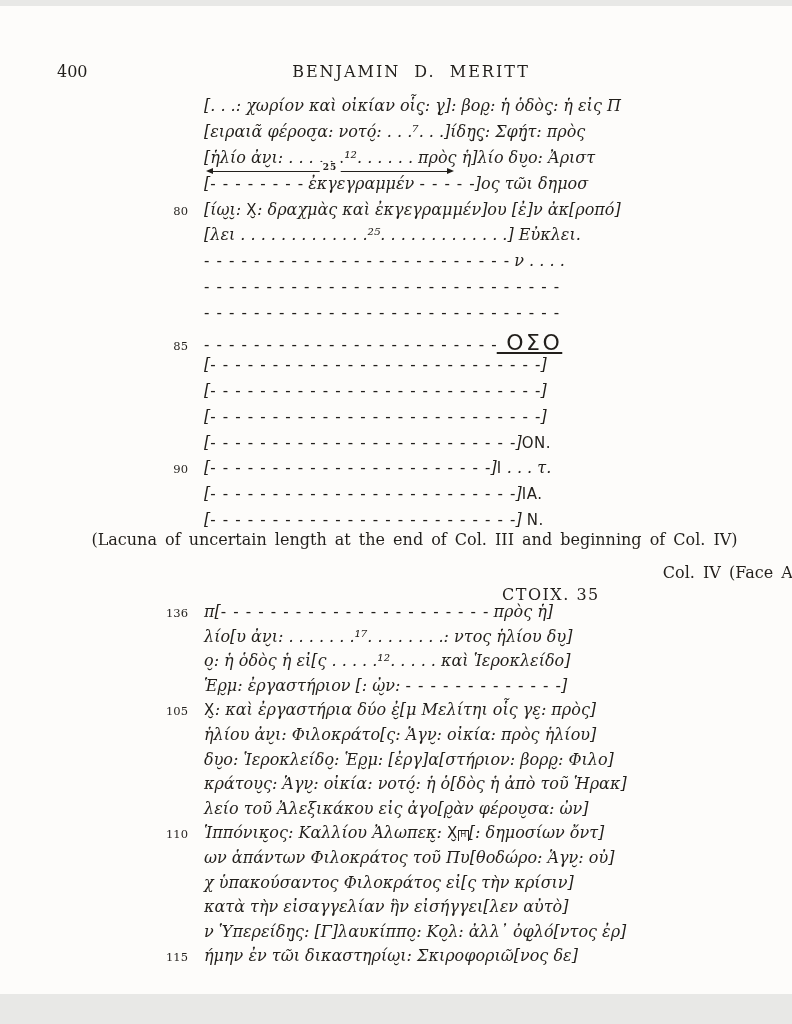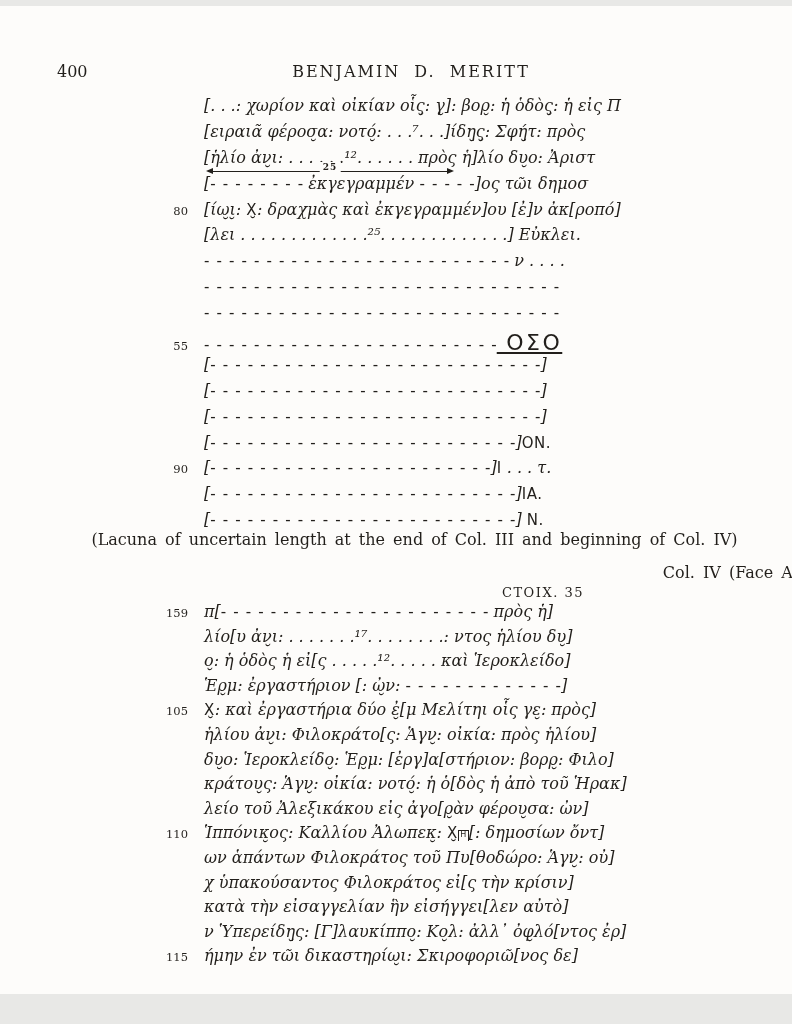--- a/index.html
+++ b/index.html
@@ -33,52 +33,52 @@
   .arrow .ah{position:absolute;top:1.5px;width:0;height:0;border-top:3px solid transparent;border-bottom:3px solid transparent;}
   .arrow .ah-l{left:0;border-right:7px solid currentColor;}
   .arrow .ah-r{right:0;border-left:7px solid currentColor;}
   .arrow .meas{
     position:absolute;left:50%;top:-5px;transform:translateX(-50%);
     background:var(--paper,#fdfcfa);padding:0 3px;
     font-style:normal;font-size:9px;letter-spacing:1px;font-weight:bold;
   }
   .lacuna{position:absolute;top:524px;left:0;right:0;text-align:center;font-size:16px;word-spacing:3px;}
   .colhead{position:absolute;top:557px;left:0;right:30px;text-align:right;font-size:16px;word-spacing:3px;}
-  .stoix{position:absolute;top:579px;left:502px;font-size:13px;letter-spacing:1.5px;}
+  .stoix{position:absolute;top:579px;left:502px;font-size:16px;letter-spacing:1.5px;}
 </style>
 </head>
 <body>
 
 <div class="page" style="--paper: #fdfcfa; --ink: #221f1b;">
   <div class="pageno">400</div>
   <div class="head">BENJAMIN  D.  MERITT</div>
   <div class="colA" id="colA">
       <div class="line"><span class="num"></span><span class="txt"><span class="gr">[. . .: χωρίον καὶ οἰκίαν οἷς̮: γ̮]: βορ̮: ἡ ὁδὸς̮: ἡ εἰς Π</span></span></div>
       <div class="line"><span class="num"></span><span class="txt"><span class="gr">[ειραιᾶ φέροσ̮α: νοτό̮: . . .⁷. . .]ίδη̮ς̮: Σφή̮τ: πρὸς</span></span></div>
       <div class="line"><span class="num"></span><span class="txt"><span class="gr">[ἡλίο ἀν̮ι: . . . . . .¹². . . . . . πρὸς ἡ]λίο δυ̮ο: Ἀριστ</span></span></div>
       <div class="line"><span class="num"></span><span class="txt"><span class="arrow"><span class="ln"></span><span class="ah ah-l"></span><span class="ah ah-r"></span><span class="meas">25</span></span><span class="gr">[</span><span class="d">- - - - - - - -</span><span class="gr"> ἐκγεγραμμέν </span><span class="d">- - - - -</span><span class="gr">]ος τῶι δημοσ</span></span></div>
       <div class="line"><span class="num">80</span><span class="txt"><span class="gr">[ίω̮ι̮: </span><span class="e">Χ̮</span><span class="gr">: δραχμὰς καὶ ἐκγεγραμμέν]ου [ἐ]ν ἀκ[ροπό]</span></span></div>
       <div class="line"><span class="num"></span><span class="txt"><span class="gr">[λει . . . . . . . . . . . . .²⁵. . . . . . . . . . . . .] Εὐκλει.</span></span></div>
       <div class="line"><span class="num"></span><span class="txt"><span class="d">- - - - - - - - - - - - - - - - - - - - - - - - -</span><span class="gr"> ν . . . .</span></span></div>
       <div class="line"><span class="num"></span><span class="txt"><span class="d">- - - - - - - - - - - - - - - - - - - - - - - - - - - - -</span></span></div>
       <div class="line"><span class="num"></span><span class="txt"><span class="d">- - - - - - - - - - - - - - - - - - - - - - - - - - - - -</span></span></div>
-      <div class="line"><span class="num">55</span><span class="txt"><span class="d">- - - - - - - - - - - - - - - - - - - - - - - -</span><span class="eb"> ΟΣΟ</span></span></div>
+      <div class="line"><span class="num">85</span><span class="txt"><span class="d">- - - - - - - - - - - - - - - - - - - - - - - -</span><span class="eb"> ΟΣΟ</span></span></div>
       <div class="line"><span class="num"></span><span class="txt"><span class="gr">[</span><span class="d">- - - - - - - - - - - - - - - - - - - - - - - - - - -</span><span class="gr">]</span></span></div>
       <div class="line"><span class="num"></span><span class="txt"><span class="gr">[</span><span class="d">- - - - - - - - - - - - - - - - - - - - - - - - - - -</span><span class="gr">]</span></span></div>
       <div class="line"><span class="num"></span><span class="txt"><span class="gr">[</span><span class="d">- - - - - - - - - - - - - - - - - - - - - - - - - - -</span><span class="gr">]</span></span></div>
       <div class="line"><span class="num"></span><span class="txt"><span class="gr">[</span><span class="d">- - - - - - - - - - - - - - - - - - - - - - - - -</span><span class="gr">]</span><span class="e">ON.</span></span></div>
       <div class="line"><span class="num">90</span><span class="txt"><span class="gr">[</span><span class="d">- - - - - - - - - - - - - - - - - - - - - - -</span><span class="gr">]</span><span class="e">I</span><span class="gr"> . . . τ.</span></span></div>
       <div class="line"><span class="num"></span><span class="txt"><span class="gr">[</span><span class="d">- - - - - - - - - - - - - - - - - - - - - - - - -</span><span class="gr">]</span><span class="e">IA.</span></span></div>
       <div class="line"><span class="num"></span><span class="txt"><span class="gr">[</span><span class="d">- - - - - - - - - - - - - - - - - - - - - - - - -</span><span class="gr">] </span><span class="e">N.</span></span></div>
     </div>
   <div class="lacuna">(Lacuna  of  uncertain  length  at  the  end  of  Col. III  and  beginning  of  Col. IV)</div>
   <div class="colhead">Col. IV  (Face A)</div>
   <div class="stoix">CTOIX. 35</div>
   <div class="colB" id="colB">
-      <div class="line"><span class="num">159</span><span class="txt"><span class="gr">π[</span><span class="d">- - - - - - - - - - - - - - - - - - - - - -</span><span class="gr"> πρὸς ἡ]</span></span></div>
+      <div class="line"><span class="num">136</span><span class="txt"><span class="gr">π[</span><span class="d">- - - - - - - - - - - - - - - - - - - - - -</span><span class="gr"> πρὸς ἡ]</span></span></div>
       <div class="line"><span class="num"></span><span class="txt"><span class="gr">λίο[υ ἀν̮ι: . . . . . . .¹⁷. . . . . . . .: ντος ἡλίου δυ̮]</span></span></div>
       <div class="line"><span class="num"></span><span class="txt"><span class="gr">ο̮: ἡ ὁδὸς ἡ εἰ[ς . . . . .¹². . . . . καὶ Ἱεροκλείδο]</span></span></div>
       <div class="line"><span class="num"></span><span class="txt"><span class="gr">Ἑρ̮μ: ἐργαστήριον [: ὠ̮ν: </span><span class="d">- - - - - - - - - - - - -</span><span class="gr">]</span></span></div>
       <div class="line"><span class="num">105</span><span class="txt"><span class="e">Χ̮</span><span class="gr">: καὶ ἐργαστήρια δύο ἐ̮[μ Μελίτηι οἷς γε̮: πρὸς]</span></span></div>
       <div class="line"><span class="num"></span><span class="txt"><span class="gr">ἡλίου ἀν̮ι: Φιλοκράτο[ς: Ἁγν̮: οἰκία: πρὸς ἡλίου]</span></span></div>
       <div class="line"><span class="num"></span><span class="txt"><span class="gr">δυ̮ο: Ἱεροκλείδο̮: Ἑρ̮μ: [ἐργ]α[στήριον: βορρ̮: Φιλο]</span></span></div>
       <div class="line"><span class="num"></span><span class="txt"><span class="gr">κράτου̮ς: Ἁγν̮: οἰκία: νοτό̮: ἡ ὁ[δὸς ἡ ἀπὸ τοῦ Ἡρακ]</span></span></div>
       <div class="line"><span class="num"></span><span class="txt"><span class="gr">λείο τοῦ Ἀλεξικάκου εἰς ἀγο[ρ̮ὰν φέρου̮σα: ὠν]</span></span></div>
       <div class="line"><span class="num">110</span><span class="txt"><span class="gr">Ἱππόνικ̮ος: Καλλίου Ἀλωπεκ̮: </span><span class="e">Χ̮</span><span class="ph">Η</span><span class="gr">[: δημοσίων ὄντ]</span></span></div>
       <div class="line"><span class="num"></span><span class="txt"><span class="gr">ων ἁπάντων Φιλοκράτος τοῦ Πυ[θοδώρο: Ἁγν̮: οὐ]</span></span></div>

